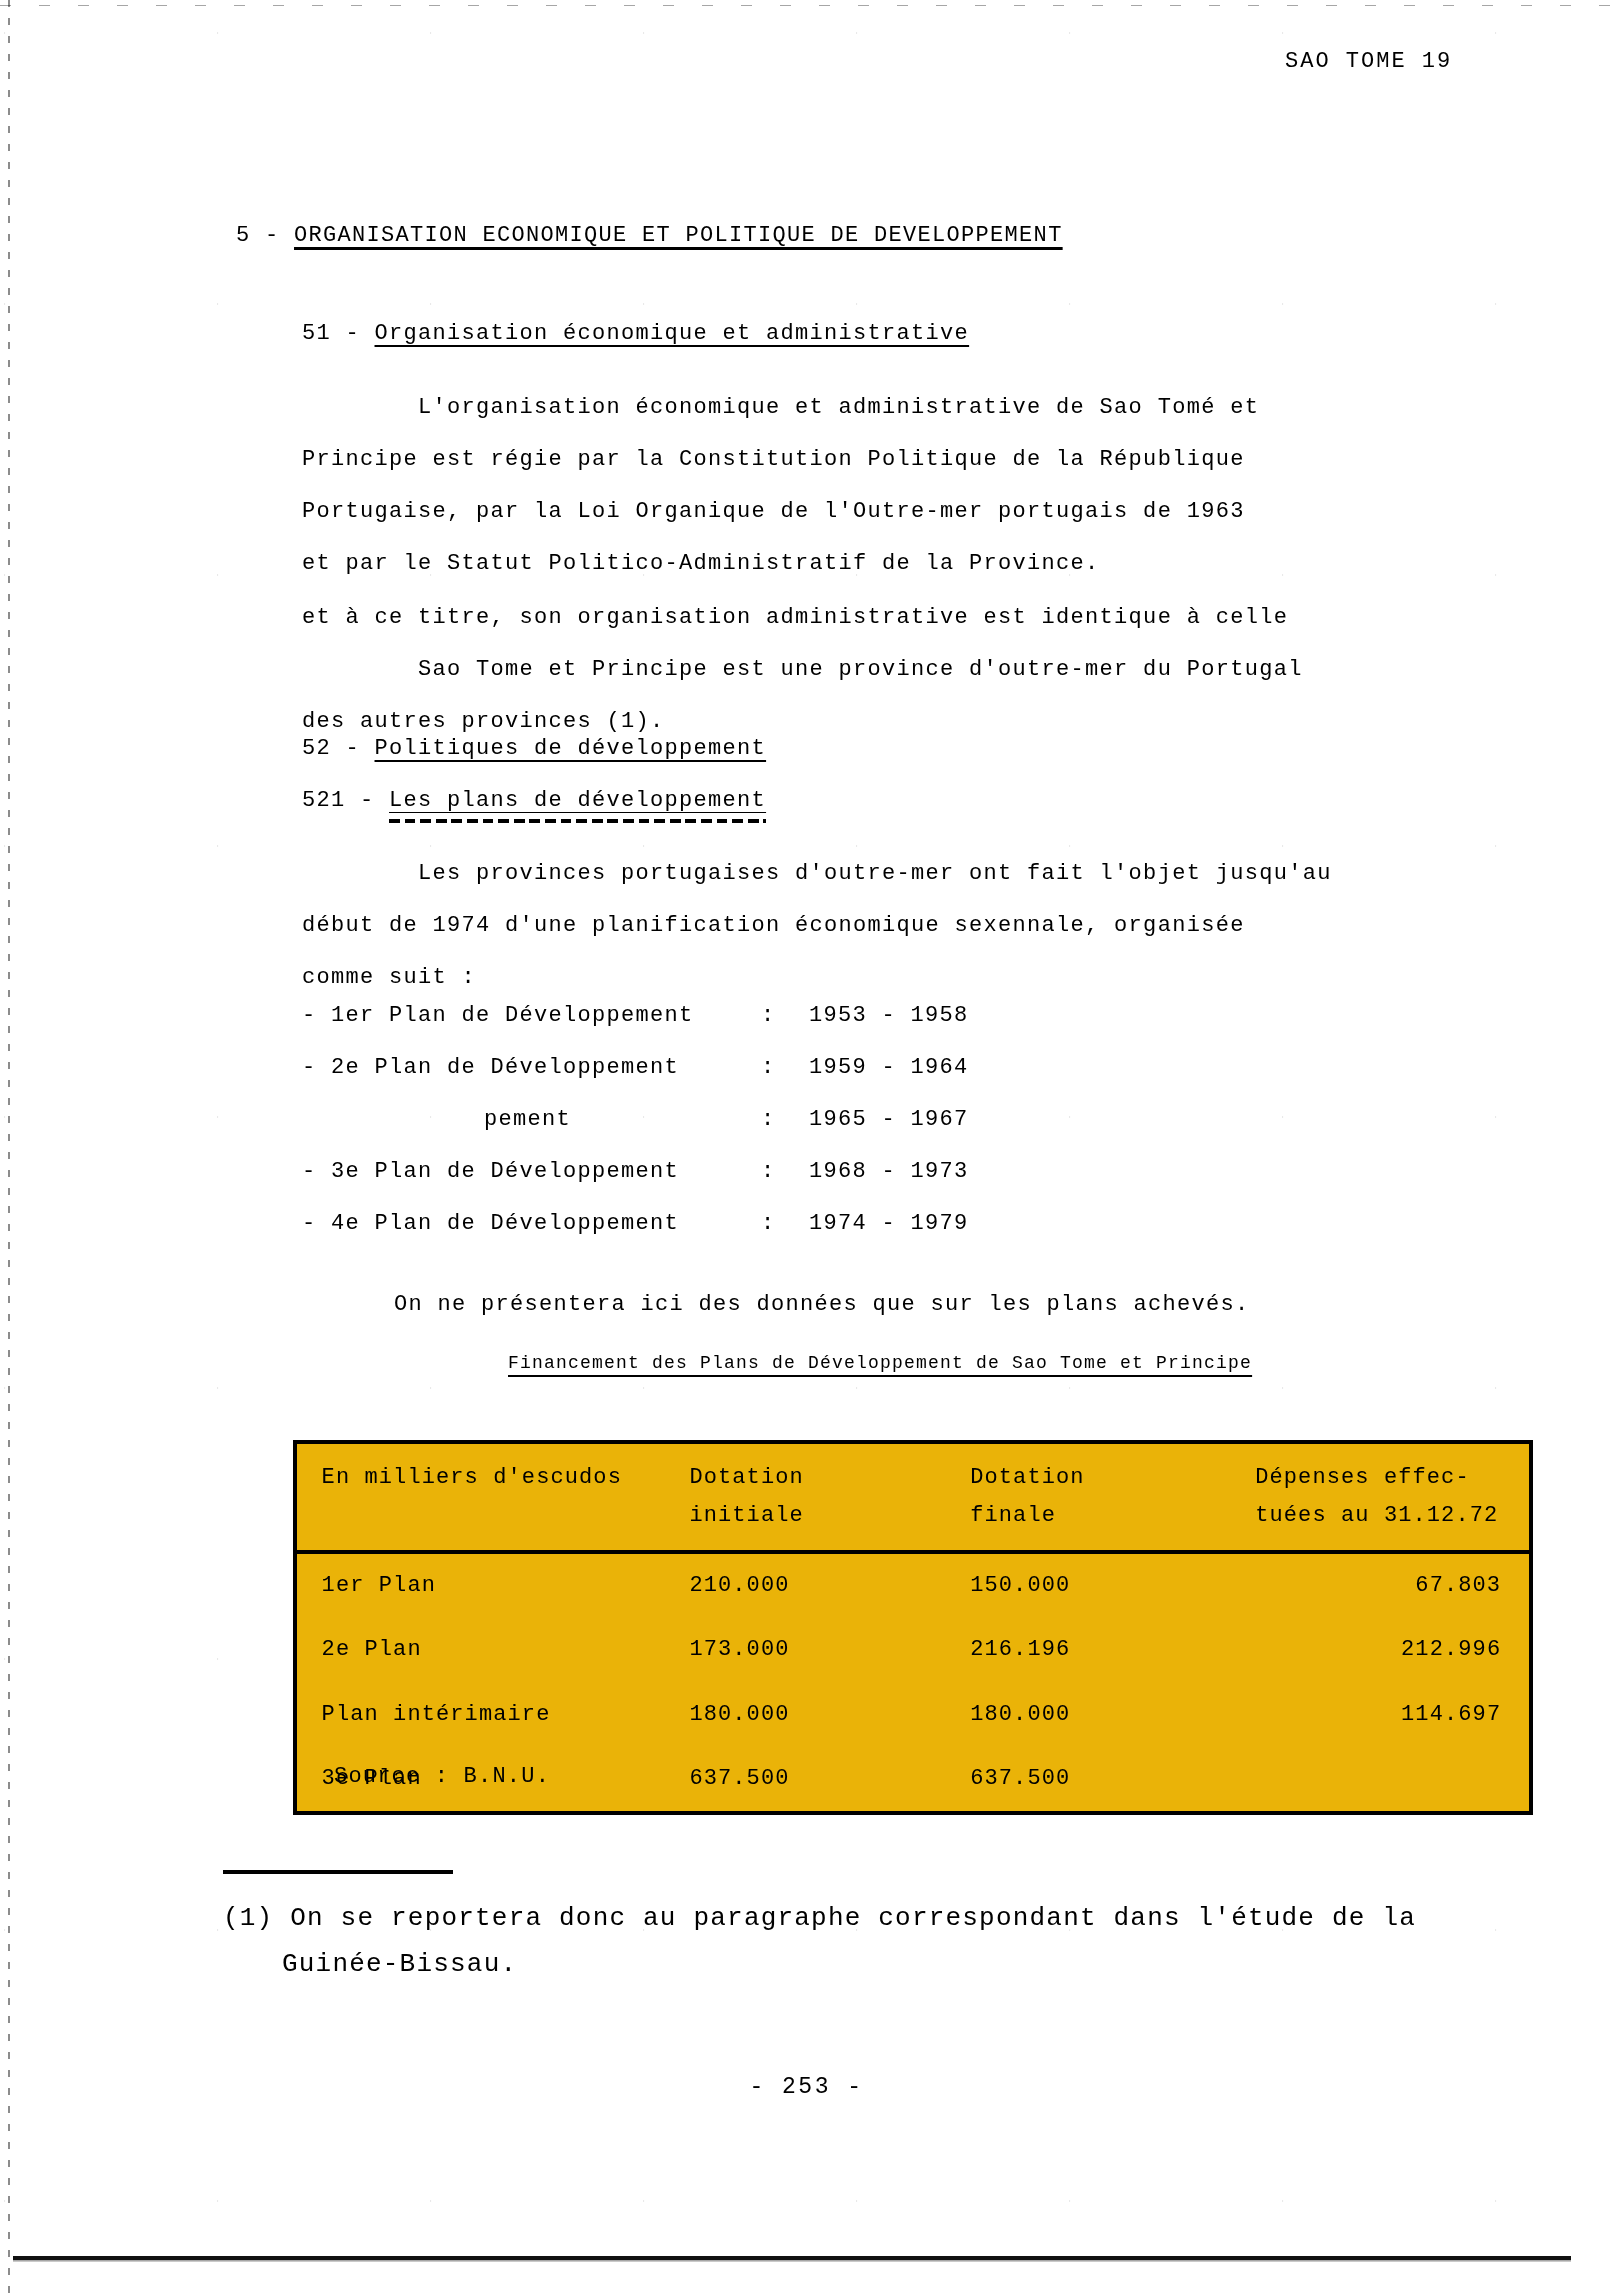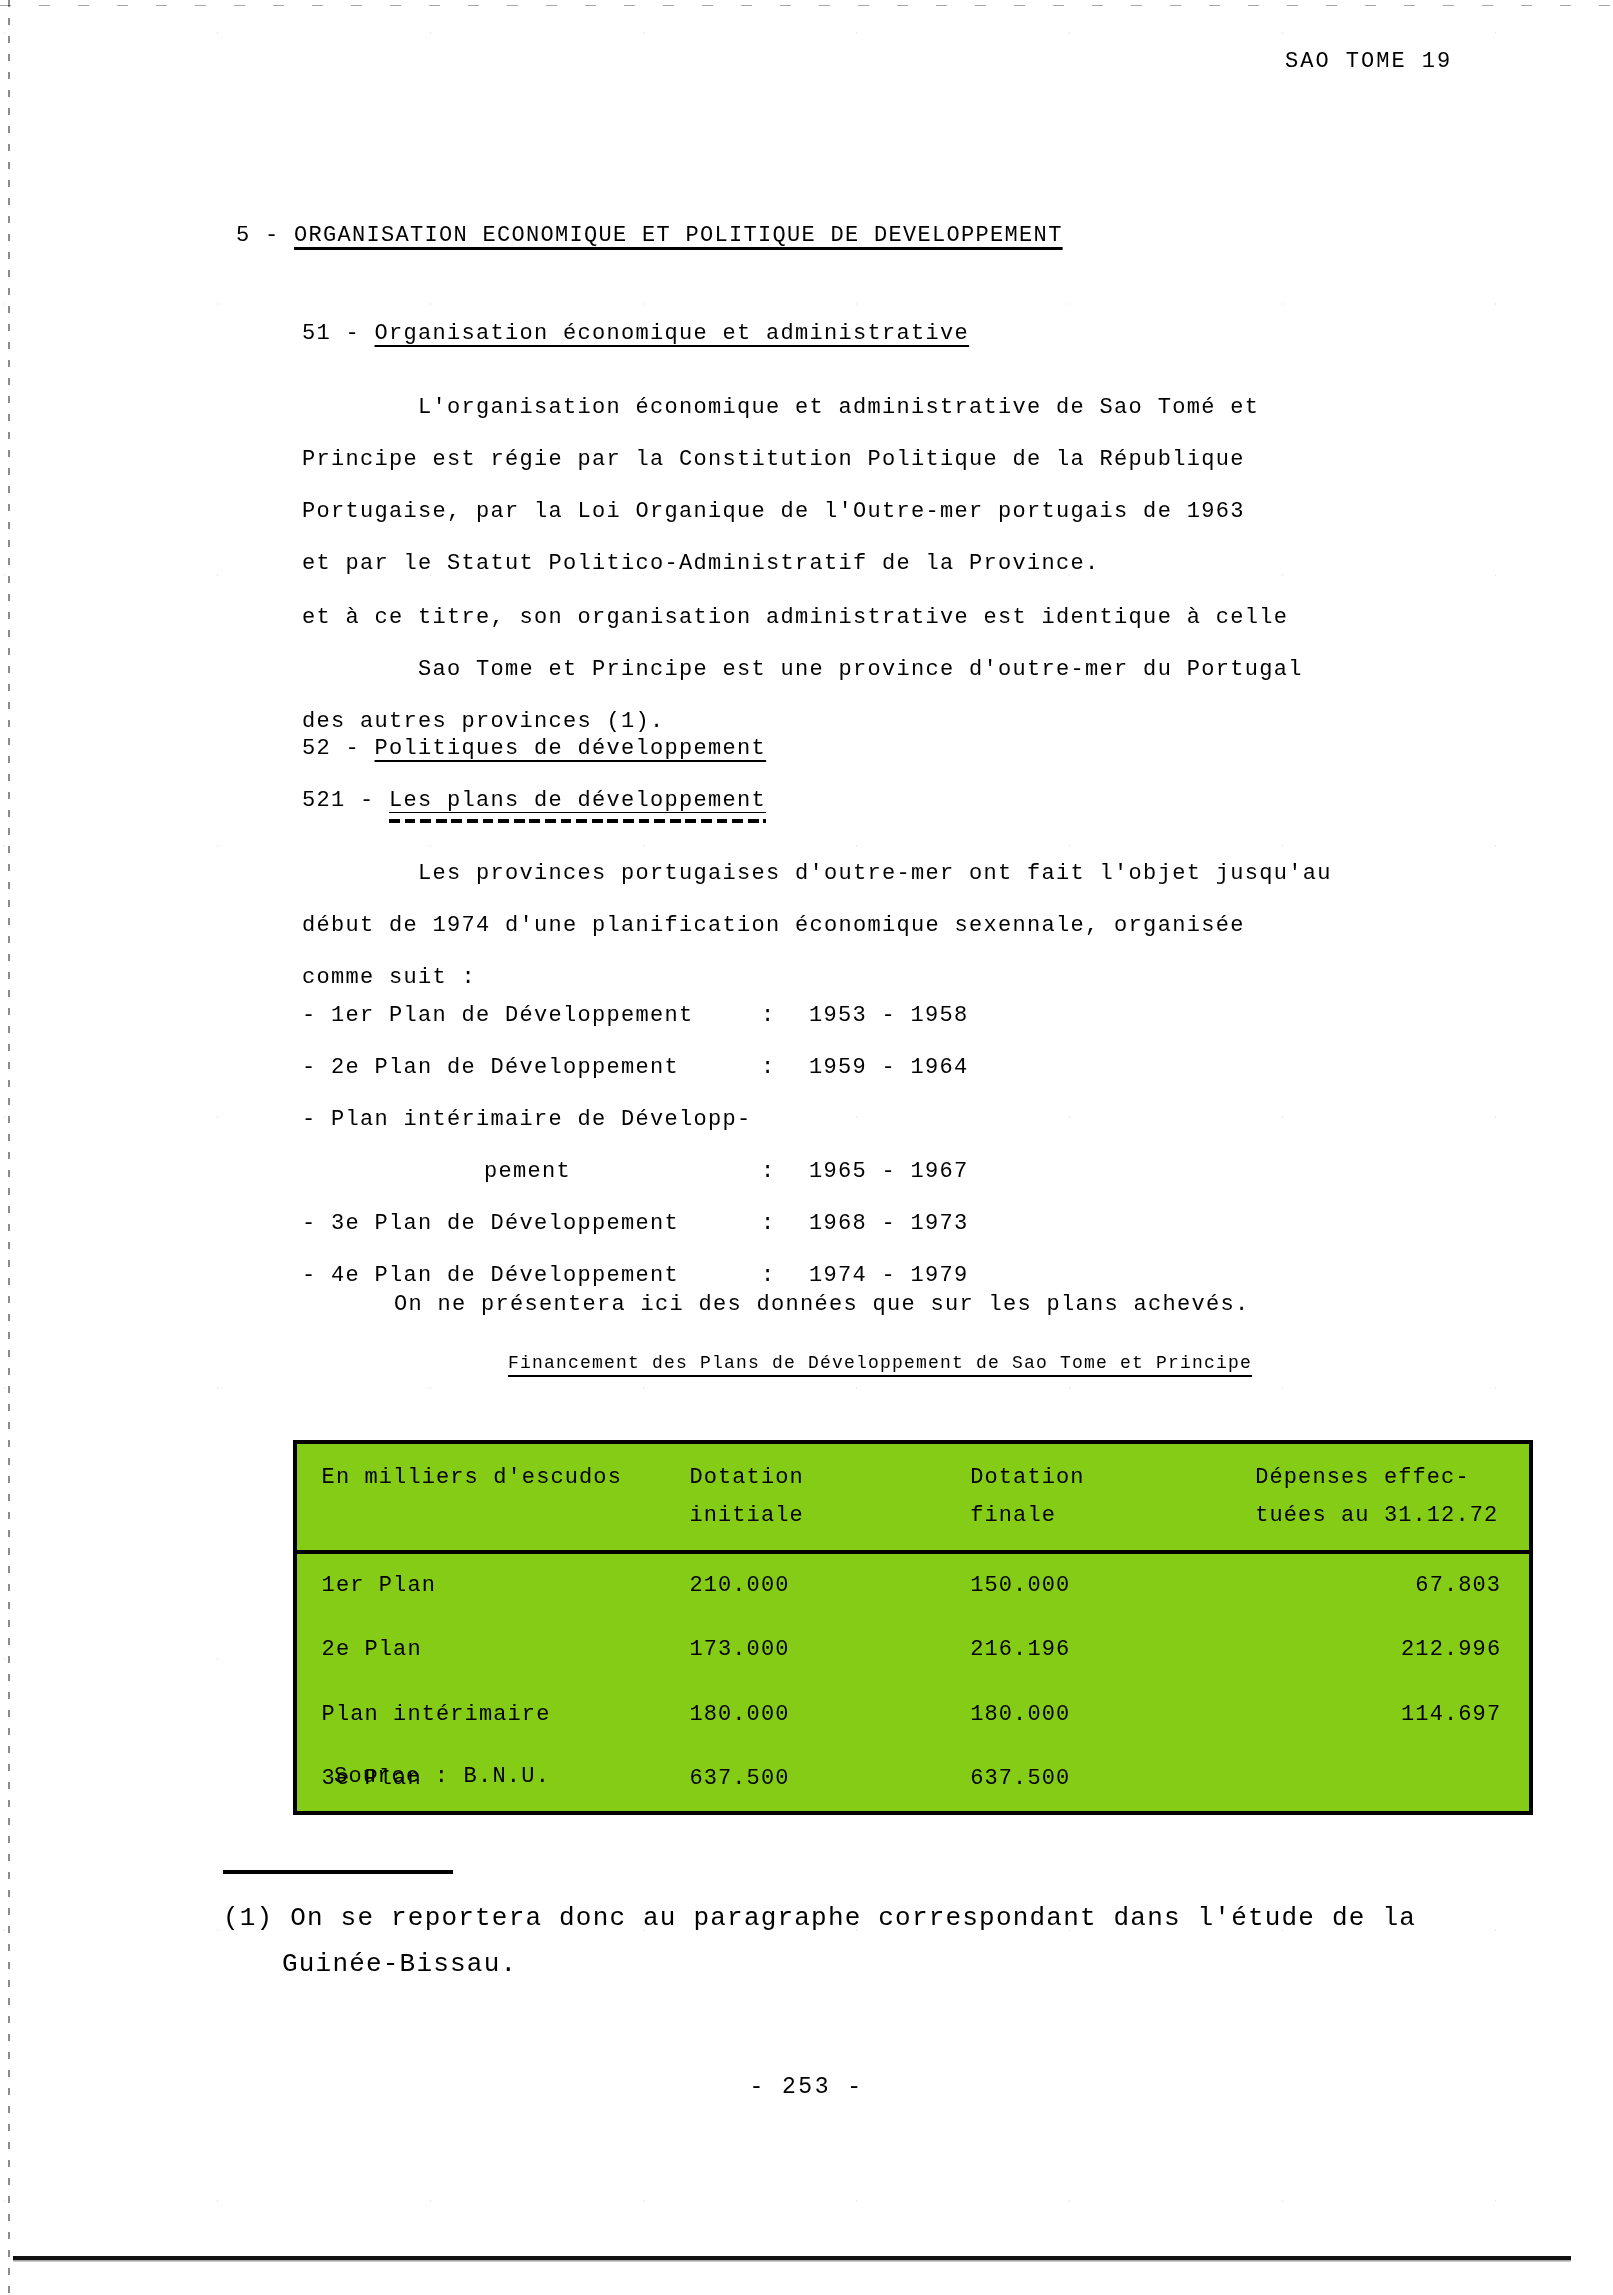--- a/index.html
+++ b/index.html
@@ -140,21 +140,21 @@
     text-underline-offset: 6.6px;
     text-decoration-thickness: 2px;
   }
 
   .fin-table {
     position: absolute;
     top: 1440px;
     left: 293px;
     width: 1240px;
     border: 4.1px solid #000;
-    background: #84cc16;
+    background: #eab308;
     box-sizing: border-box;
   }
   .fin-table table {
     border-collapse: collapse;
     width: 100%;
     font-size: 22px;
     letter-spacing: 1.1px;
   }
   .fin-table thead tr { }
   .fin-table thead td {
@@ -231,21 +231,20 @@
 
   <div class="abs h521"><span>521 - </span><span class="dashu">Les plans de développement</span></div>
 
   <div class="abs para p3"><div>        Les provinces portugaises d'outre-mer ont fait l'objet jusqu'au</div><div>début de 1974 d'une planification économique sexennale, organisée</div><div>comme suit :</div></div>
 
   <div class="plan-list">
     <div class="plan-row"><span class="plan-name">- 1er Plan de Développement</span><span class="plan-colon">:</span><span class="plan-years">1953 - 1958</span></div>
 
     <div class="plan-row"><span class="plan-name">- 2e Plan de Développement</span><span class="plan-colon">:</span><span class="plan-years">1959 - 1964</span></div>
 
-    <div class="plan-row"><span class="plan-name">- Plan intérimaire de Développ-</span></div>
     <div class="plan-cont"><span class="plan-name">pement</span><span class="plan-colon">:</span><span class="plan-years">1965 - 1967</span></div>
 
     <div class="plan-row"><span class="plan-name">- 3e Plan de Développement</span><span class="plan-colon">:</span><span class="plan-years">1968 - 1973</span></div>
 
     <div class="plan-row"><span class="plan-name">- 4e Plan de Développement</span><span class="plan-colon">:</span><span class="plan-years">1974 - 1979</span></div>
   </div>
 
   <div class="abs para p4">On ne présentera ici des données que sur les plans achevés.</div>
 
   <div class="abs table-caption">Financement des Plans de Développement de Sao Tome et Principe</div>

